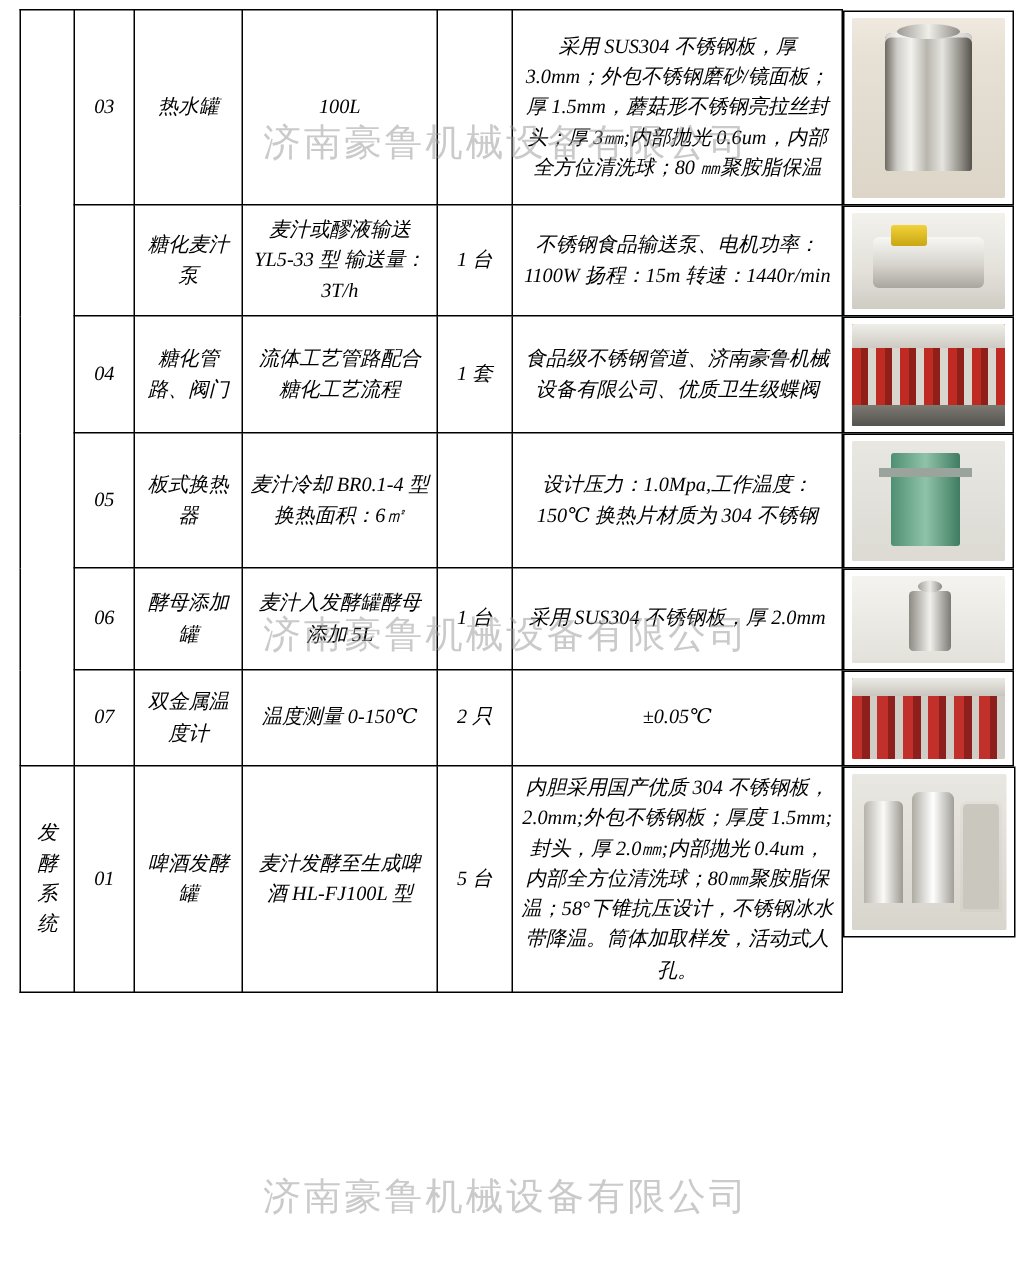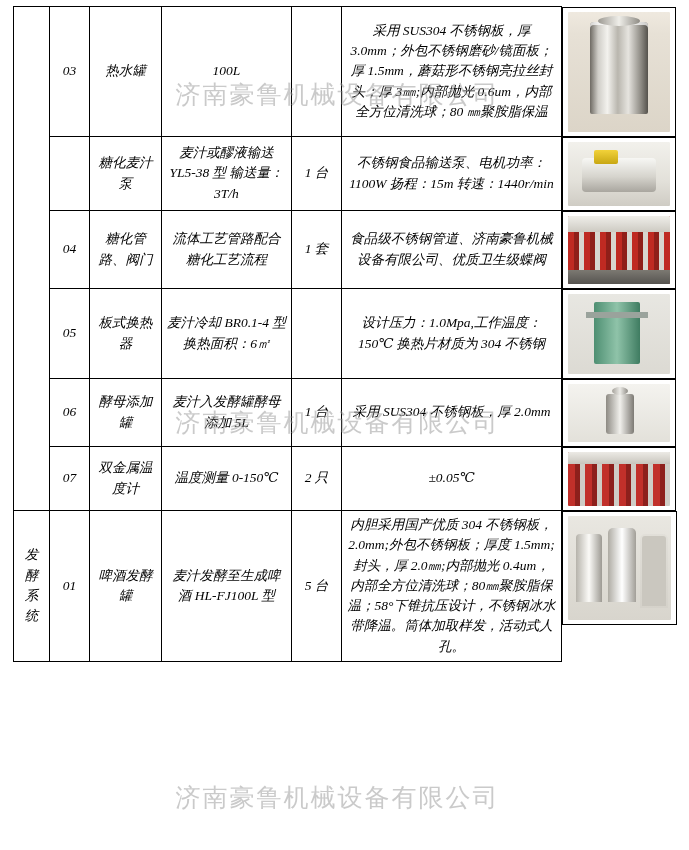--- a/index.html
+++ b/index.html
@@ -283,21 +283,21 @@
         <td class="qty"></td>
         <td class="desc">采用 SUS304 不锈钢板，厚 3.0mm；外包不锈钢磨砂/镜面板；厚 1.5mm，蘑菇形不锈钢亮拉丝封头；厚 3㎜;内部抛光 0.6um，内部全方位清洗球；80 ㎜聚胺脂保温</td>
         <td class="img photo-wrap">
           <div class="photo ph-tank"></div>
         </td>
       </tr>
 
       <tr>
         <td class="no"></td>
         <td class="name">糖化麦汁泵</td>
-        <td class="spec-cell">麦汁或醪液输送 YL5-38 型 输送量：3T/h</td>
+        <td class="spec-cell">麦汁或醪液输送 YL5-33 型 输送量：3T/h</td>
         <td class="qty">1 台</td>
         <td class="desc">不锈钢食品输送泵、电机功率：1100W 扬程：15m 转速：1440r/min</td>
         <td class="img photo-wrap">
           <div class="photo ph-pump"></div>
         </td>
       </tr>
 
       <tr>
         <td class="no">04</td>
         <td class="name">糖化管路、阀门</td>

